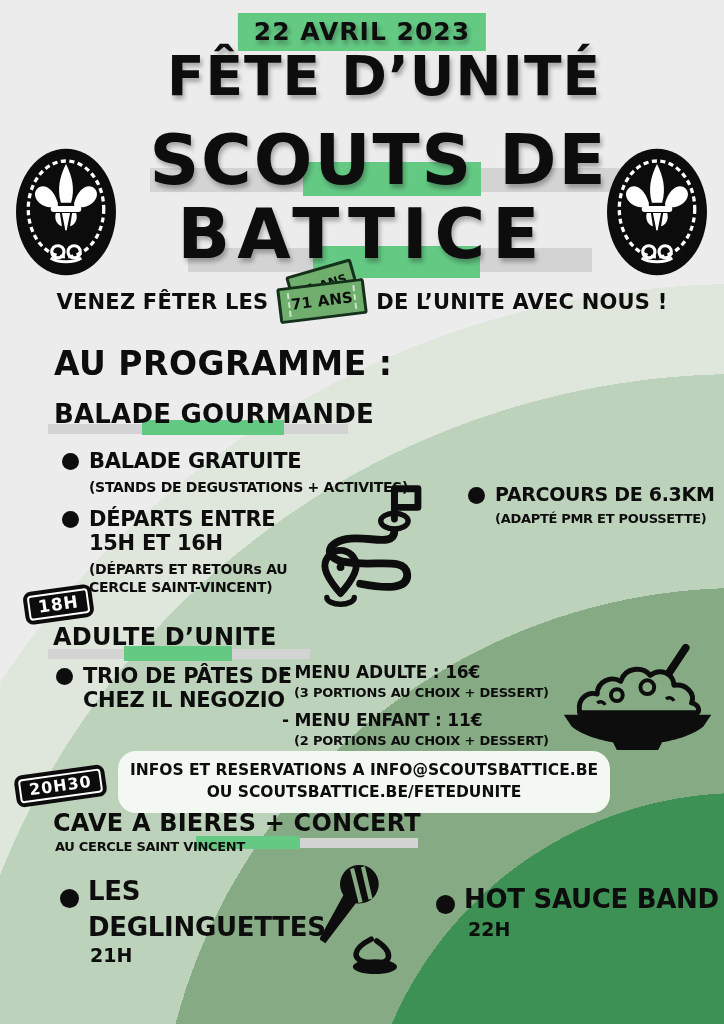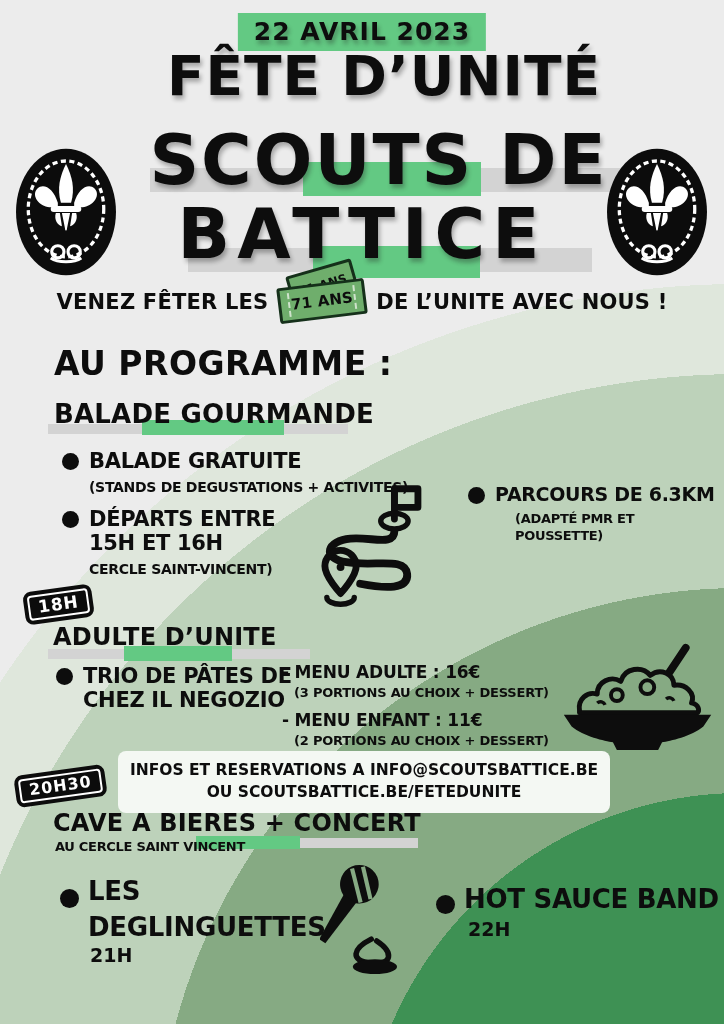--- a/index.html
+++ b/index.html
@@ -34,21 +34,21 @@
   .dot{display:inline-block;width:17px;height:17px;border-radius:50%;background:#0d0d0d;flex:none;margin-top:3px;}
   .dot-big{width:19px;height:19px;}
   .lbl{font-size:21px;line-height:1.14;}
   .note{font-size:14px;line-height:1.32;margin-top:4px;}
   .badge{position:absolute;background:#0c0c0c;color:#fff;border-radius:8px;
     padding:6px 14px 7px;font-size:17px;transform:rotate(-8deg);
     outline:2px solid #fff;outline-offset:-6px;letter-spacing:1px;}
   .menu-lbl{font-size:17px;letter-spacing:-0.2px;}
   .menu-note{font-size:13px;margin:3px 0 10px 12px;letter-spacing:-0.2px;}
   .info-box{position:absolute;left:118px;top:751px;width:492px;background:#f4f8f3;
-    border-radius:8px;padding:9px 0 10px;text-align:center;font-size:15.5px;line-height:1.4;}
+    border-radius:18px;padding:9px 0 10px;text-align:center;font-size:15.5px;line-height:1.4;}
   .band-name{position:absolute;font-size:26px;line-height:1.38;letter-spacing:-0.3px;}
   .band-time{position:absolute;font-size:19px;}
   .tk{position:relative;display:inline-block;width:88px;height:44px;flex:none;}
   .tk-back{position:absolute;left:10px;top:-13px;width:62px;height:25px;background:#6fae6c;
     border:3px solid #15301a;border-radius:3px;transform:rotate(-16deg);overflow:hidden;
     font-size:12px;text-align:center;line-height:30px;}
   .tk-front{position:absolute;left:0px;top:3px;width:82px;height:30px;background:#6fae6c;
     border:3px solid #15301a;border-radius:3px;transform:rotate(-7deg);
     display:flex;align-items:center;justify-content:center;font-size:15px;}
   .tk-slit{position:absolute;top:3px;bottom:3px;width:0;border-left:2px dashed #cfe3cc;}
@@ -130,40 +130,41 @@
   </div>
 
   <div class="item" style="left:62px;top:508px;">
     <span class="dot"></span>
     <span>
       <div class="lbl tight">
         <div>DÉPARTS ENTRE</div>
         <div>15H ET 16H</div>
       </div>
       <div class="note tight">
+        <div>(DÉPARTS ET RETOURs AU</div>
         <div>CERCLE SAINT-VINCENT)</div>
       </div>
     </span>
   </div>
 
   <svg class="abs" style="left:303px;top:476px;" width="128" height="142" viewBox="0 0 130 145" fill="none" stroke="#0d0d0d" stroke-linecap="round" stroke-linejoin="round">
     <rect x="93" y="13" width="24" height="19" stroke-width="7"></rect>
     <line x1="93" y1="13" x2="93" y2="44" stroke-width="7"></line>
     <path d="M79 46 a14 8 0 1 0 28 0 a14 8 0 1 0 -28 0" stroke-width="5.5"></path>
     <path d="M93 56 C93 72 70 62 48 64 C24 66 18 84 44 88 C72 93 104 82 106 100 C108 116 84 115 58 110" stroke-width="8"></path>
     <path d="M38 76 a16 16 0 0 1 16 16 c0 11 -16 28 -16 28 c0 0 -16 -17 -16 -28 a16 16 0 0 1 16 -16 Z" stroke-width="7"></path>
     <circle cx="38" cy="93" r="4" fill="#0d0d0d" stroke="none"></circle>
     <path d="M24 124 a14 7 0 0 0 28 0" stroke-width="5.5"></path>
   </svg>
 
   <div class="item" style="left:468px;top:484px;">
     <span class="dot"></span>
     <span>
       <div class="lbl tight" style="font-size:19px;">PARCOURS DE 6.3KM</div>
-      <div class="note tight" style="font-size:13px;margin-left:20px;">(ADAPTÉ PMR ET POUSSETTE)</div>
+      <div class="note tight" style="font-size:13px;">(ADAPTÉ PMR ET POUSSETTE)</div>
     </span>
   </div>
 
   <div class="badge" style="left:24px;top:588px;">18H</div>
   <div class="bar" style="left:48px;top:649px;width:262px;height:10px;"></div>
   <div class="bar-green" style="left:124px;top:646px;width:108px;height:15px;"></div>
   <div class="sec-title" style="left:53px;top:623px;font-size:24px;">ADULTE D’UNITE</div>
 
   <div class="item" style="left:56px;top:665px;">
     <span class="dot"></span>

